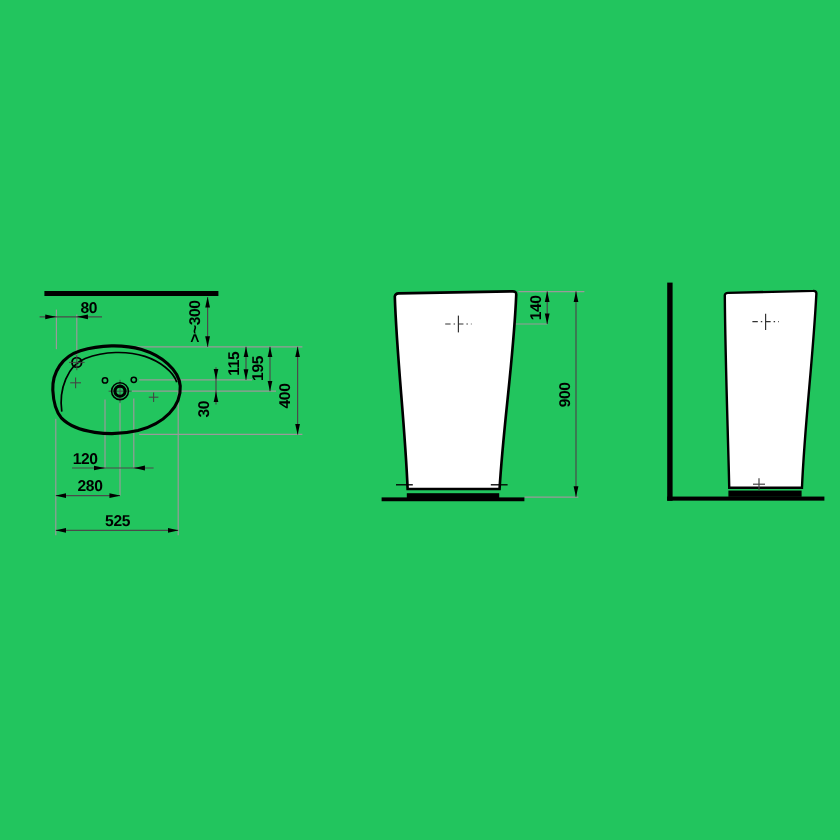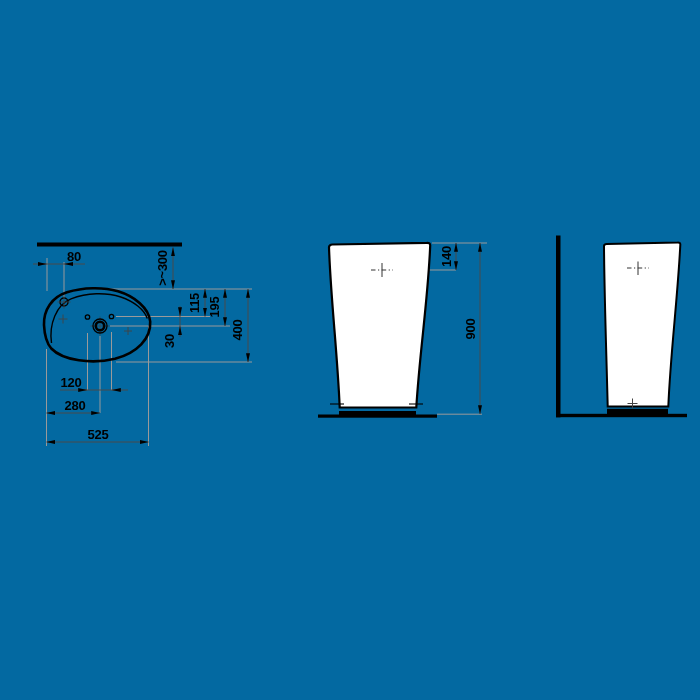--- a/index.html
+++ b/index.html
@@ -1,16 +1,16 @@
 <!DOCTYPE html>
 <html><head>
 <meta charset="utf-8">
 <style>
   html,body{margin:0;padding:0;background:#fff;}
-  .canvas{position:relative;width:700px;height:700px;background:#0369a1;overflow:hidden;
+  .canvas{position:relative;width:700px;height:700px;background:#22c55e;overflow:hidden;
           font-family:"Liberation Sans", sans-serif;}
   svg{display:block;}
   .dim-label{font-family:"Liberation Sans", sans-serif;font-weight:bold;font-size:13px;
              fill:#000;letter-spacing:-0.3px;}
 </style>
 </head>
 <body>
 
 <div class="canvas">
 <svg width="700" height="700" viewBox="0 0 700 700" xmlns="http://www.w3.org/2000/svg">

